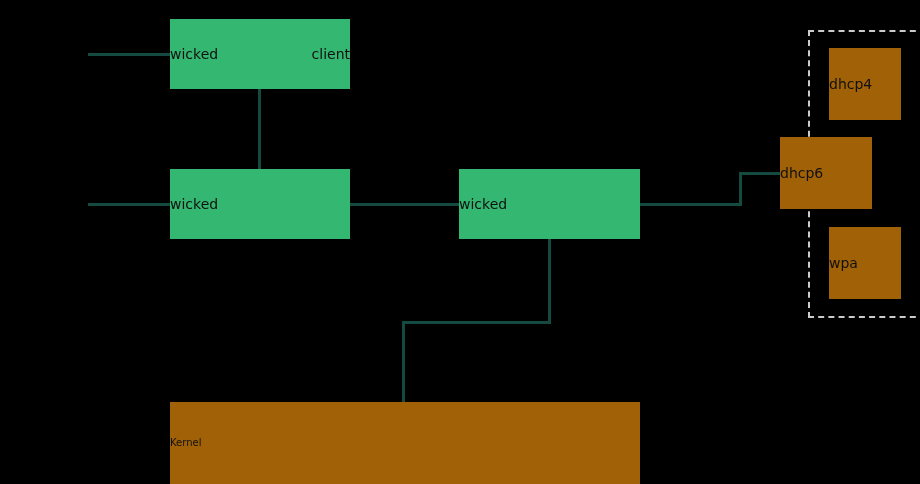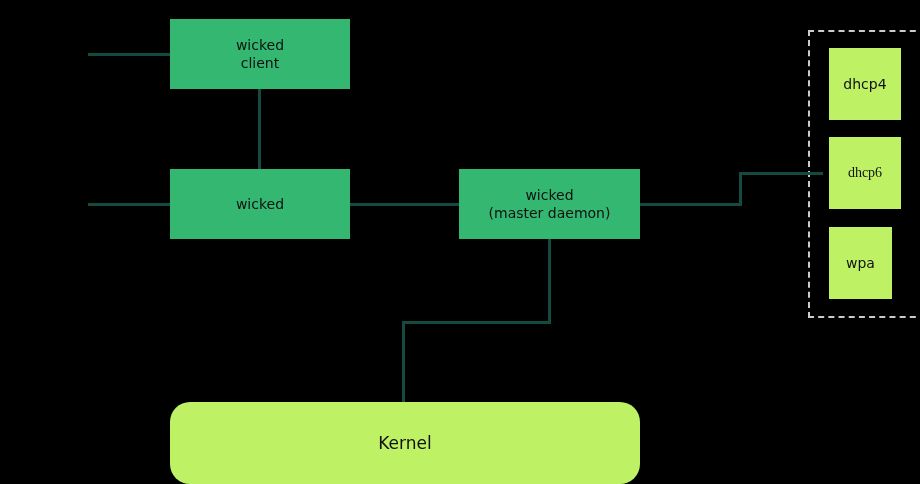--- a/index.html
+++ b/index.html
@@ -14,43 +14,42 @@
     background: #000000;
     overflow: hidden;
     font-family: "DejaVu Sans", sans-serif;
   }
 
   
   .node {
     position: absolute;
     box-sizing: border-box;
     display: flex;
-    flex-direction: column;
     align-items: center;
-    justify-content: center;
+    justify-content: space-between;
     text-align: center;
     color: #111111;
     line-height: 1.32;
   }
   .node.green { background: #33b771; }
-  .node.gray  { background: #bef264; }
+  .node.gray  { background: #a16207; }
 
   .node .line1, .node .line2 {
     display: block;
     white-space: nowrap;
   }
 
   
   #node-wicked-client { left: 170px; top: 19px;  width: 180px; height: 70px;  font-size: 14px; }
   #node-nanny         { left: 170px; top: 169px; width: 180px; height: 70px;  font-size: 14px; }
   #node-wicked-master { left: 459px; top: 169px; width: 181px; height: 70px;  font-size: 14px; }
-  #node-kernel        { left: 170px; top: 402px; width: 470px; height: 82px;  font-size: 17px; border-radius: 20px; }
+  #node-kernel        { left: 170px; top: 402px; width: 470px; height: 82px;  font-size: 10px; }
   #node-dhcp4         { left: 829px; top: 48px;  width: 72px;  height: 72px;  font-size: 14px; }
-  #node-dhcp6         { left: 829px; top: 137px; width: 72px;  height: 72px;  font-size: 14px; font-family: Liberation Serif, serif; }
-  #node-wpa           { left: 829px; top: 227px; width: 63px;  height: 72px;  font-size: 14px; }
+  #node-dhcp6         { left: 780px; top: 137px; width: 92px;  height: 72px;  font-size: 14px; }
+  #node-wpa           { left: 829px; top: 227px; width: 72px;  height: 72px;  font-size: 14px; }
 
   
   #group-supplicants {
     position: absolute;
     left: 808px;
     top: 30px;
     width: 118px;
     height: 288px;
     box-sizing: border-box;
     border: 2px dashed #c9cbcd;
@@ -102,21 +101,20 @@
     <span class="line1">wicked</span>
     <span class="line2">client</span>
   </div>
 
   <div class="node green" id="node-nanny">
     <span class="line1">wicked</span>
   </div>
 
   <div class="node green" id="node-wicked-master">
     <span class="line1">wicked</span>
-    <span class="line2">(master daemon)</span>
   </div>
 
   <div class="node gray" id="node-kernel">
     <span class="line1">Kernel</span>
   </div>
 
   <div class="node gray" id="node-dhcp4">
     <span class="line1">dhcp4</span>
   </div>
 

